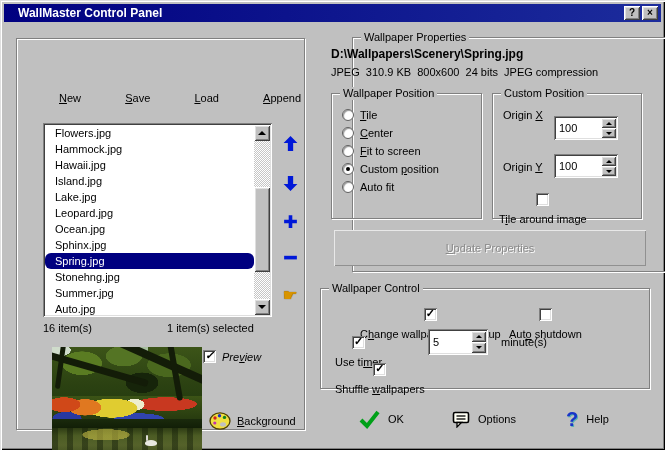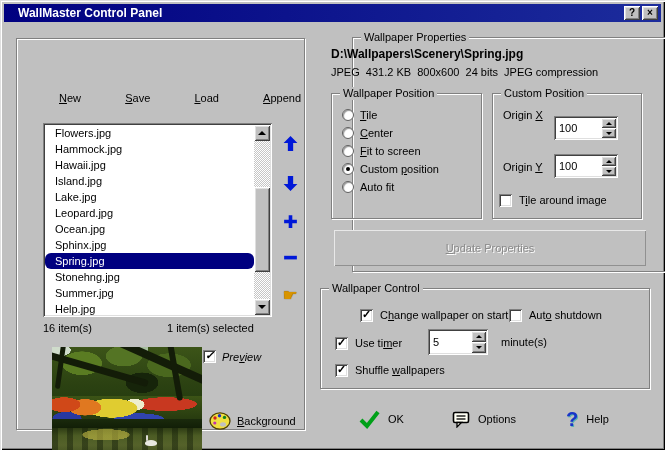--- a/index.html
+++ b/index.html
@@ -97,21 +97,21 @@
   .radio.checked::after { content:""; position:absolute; left:3px; top:3px; width:4px; height:4px; border-radius:50%; background:#000; }
 
   .spinner { position:absolute; background:#fff;
     box-shadow: inset 1px 1px 0 #808080, inset -1px -1px 0 #fff, inset 2px 2px 0 #404040, inset -2px -2px 0 #dfdfdf; }
   .spin-value { position:absolute; left:5px; top:0; bottom:0; display:flex; align-items:center; }
   .spin-btns { position:absolute; right:2px; top:2px; bottom:2px; width:15px; display:flex; flex-direction:column; gap:0; }
   .spin-btn { flex:1; display:flex; align-items:center; justify-content:center; }
   .spin-btn .tri-up, .spin-btn .tri-down { border-left-width:3px; border-right-width:3px; border-top-width:3px; border-bottom-width:3px; }
 
   .radio-row { position:absolute; left:10px; display:flex; align-items:center; gap:6px; height:16px; }
-  .cb-row { position:absolute; display:flex; align-items:center; gap:7px; height:14px; white-space:nowrap; }
+  .cb-row { position:absolute; display:flex; align-items:center; gap:7px; height:14px; white-space:nowrap;flex-direction:column; }
 
   .update-btn { position:absolute; left:334px; top:230px; width:312px; height:36px; background:#c0c0c0; border:none; font:inherit;
     color:#8a8a8a; text-shadow:1px 1px 0 #fff;
     box-shadow: inset 1px 1px 0 #e8e8e8, inset -1px -1px 0 #909090; }
 
   .path-line { position:absolute; left:331px; top:47px; font-weight:bold; font-size:12px; white-space:pre; }
   .info-line { position:absolute; left:331px; top:66px; white-space:pre; }
 
   .footer { position:absolute; left:320px; top:402px; width:330px; height:34px; display:flex; align-items:center; }
   .footer-btn { background:none; border:none; font:inherit; display:flex; align-items:center; gap:8px; position:absolute; }
@@ -150,21 +150,21 @@
         <div class="list-row">Hammock.jpg</div>
         <div class="list-row">Hawaii.jpg</div>
         <div class="list-row">Island.jpg</div>
         <div class="list-row">Lake.jpg</div>
         <div class="list-row">Leopard.jpg</div>
         <div class="list-row">Ocean.jpg</div>
         <div class="list-row">Sphinx.jpg</div>
         <div class="list-row selected">Spring.jpg</div>
         <div class="list-row">Stonehng.jpg</div>
         <div class="list-row">Summer.jpg</div>
-        <div class="list-row">Help.jpg</div>
+        <div class="list-row">Auto.jpg</div>
       </div>
       <div class="scrollbar">
         <div class="sb-btn sb-up raised">
             <div class="tri-up"></div>
           </div>
         <div class="sb-thumb raised"></div>
         <div class="sb-btn sb-down raised">
             <div class="tri-down"></div>
           </div>
       </div>
@@ -226,21 +226,21 @@
         <circle cx="5.8" cy="12" r="1.6" fill="#c030b0"></circle>
       </svg>
       <span><span class="accel">B</span>ackground</span>
     </button>
   </div>
 
   <div class="groupbox" style="left:320px; top:37px; width:330px; height:235px;margin-left:32px;">
     <span class="gb-label">Wallpaper Properties</span>
   </div>
   <div class="path-line">D:\Wallpapers\Scenery\Spring.jpg</div>
-  <div class="info-line">JPEG  431.2 KB  800x600  24 bits  JPEG compression</div>
+  <div class="info-line">JPEG  310.9 KB  800x600  24 bits  JPEG compression</div>
 
   <div class="groupbox" style="left:331px; top:93px; width:151px; height:126px;">
     <span class="gb-label">Wallpaper Position</span>
     <div class="radio-row" style="top:13px">
       <div class="radio"></div>
       <span><span class="accel">T</span>ile</span>
     </div>
     <div class="radio-row" style="top:31px">
       <div class="radio"></div>
       <span><span class="accel">C</span>enter</span>

